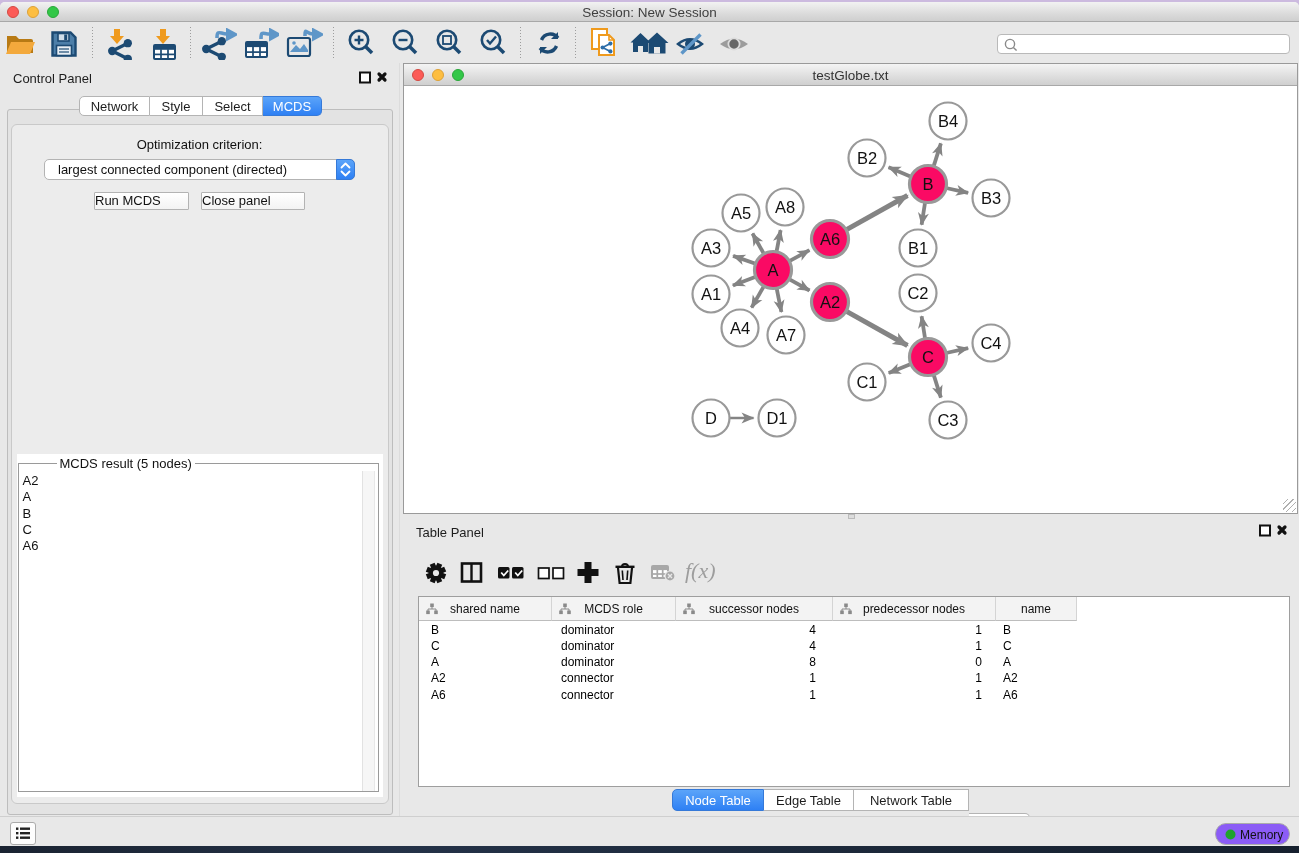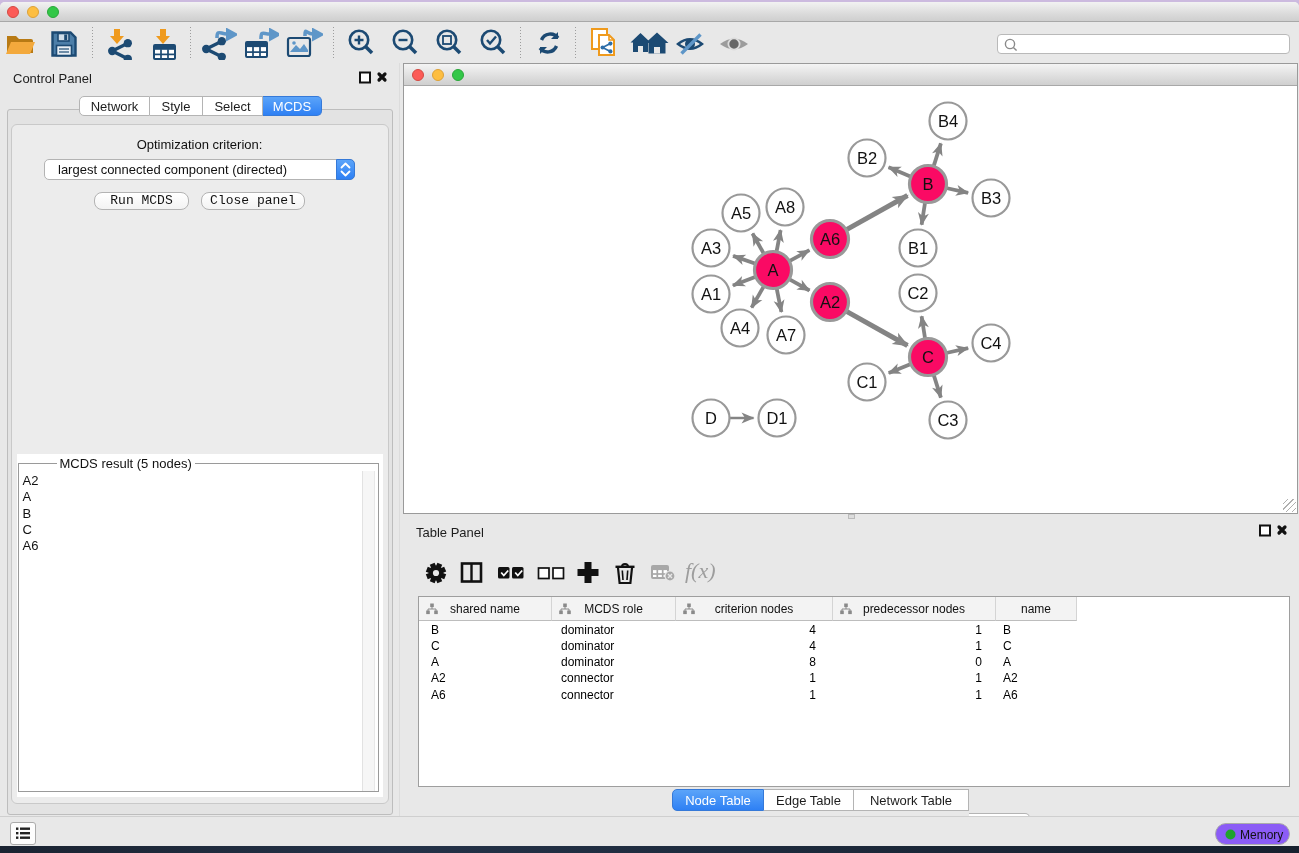--- a/index.html
+++ b/index.html
@@ -19,21 +19,21 @@
 .seg div{height:100%;background:#fff;border:1px solid #b4b4b4;border-left:none;color:#1d1d1d;text-align:center;}
 .seg div:first-child{border-left:1px solid #b4b4b4;border-radius:5px 0 0 5px;}
 .seg div:last-child{border-radius:0 5px 5px 0;}
 .seg div.on{background:linear-gradient(#5ba4f9,#2e80f4);color:#fff;border-color:#3579d8;}
 #tabs{left:79px;top:96px;width:243px;height:20px;font-size:13px;}
 #tabs div{line-height:19px;}
 #opt{position:absolute;left:0px;top:137px;width:399px;text-align:center;font-size:13px;color:#111;}
 #dd{position:absolute;left:44px;top:159px;width:311px;height:21px;background:#fff;border:1px solid #b3b3b3;border-radius:5px;font-size:13px;color:#111;}
 #dd span{position:absolute;left:13px;top:2px;}
 #dd .st{position:absolute;right:-1px;top:-1px;width:19px;height:21px;background:linear-gradient(#5ba4f9,#2e80f4);border-radius:0 5px 5px 0;border:1px solid #3579d8;}
-.btn{position:absolute;height:18px;background:linear-gradient(#ffffff,#f3f3f3);border:1px solid #b3b3b3;border-radius:8px;font-size:13px;color:#111;text-align:center;line-height:16px;font-family:Liberation Mono, monospace;}
+.btn{position:absolute;height:18px;background:linear-gradient(#ffffff,#f3f3f3);border:1px solid #b3b3b3;border-radius:1px;font-size:13px;color:#111;text-align:left;line-height:16px;}
 #respanel{position:absolute;left:17px;top:454px;width:366px;height:343px;background:#fff;}
 #fieldset{position:absolute;left:0.5px;top:9px;width:361px;height:329px;border:1px solid #9a9a9a;}
 #legend{position:absolute;left:6px;top:-8px;background:#fff;padding:0 3px;font-size:13px;color:#111;z-index:3;margin-left:32px;}
 #mlist{position:absolute;left:1px;top:1px;width:345px;height:326px;background:#fff;font-size:13px;color:#111;}
 #mlist div{height:16.3px;line-height:16.3px;padding-left:3px;}
 #mlist{padding-top:8px;}
 #mscroll{position:absolute;right:3px;top:7px;width:13px;height:320px;background:#f6f6f6;border-left:1px solid #e2e2e2;border-right:1px solid #e8e8e8;}
 #netwin{position:absolute;left:403px;top:63px;width:895px;height:451px;background:#fff;border:1px solid #9a9a9a;}
 #nettb{position:absolute;left:0;top:0;width:893px;height:22px;background:linear-gradient(#f4f4f4,#d8d8d8 75%,#d0d0d0);border-bottom:1px solid #a8a8a8;}
 #nettb .t{position:absolute;top:4px;width:100%;text-align:center;font-size:13.5px;color:#333;}
@@ -49,20 +49,21 @@
 #memory{position:absolute;right:9px;top:6px;width:75px;height:22px;background:#8b5cf6;border:1px solid #ababab;border-radius:11px;font-size:12px;color:#111;}
 #lstbtn{position:absolute;left:10px;top:5px;width:26px;height:23px;background:#fdfdfd;border:1px solid #ababab;border-radius:3px;}
 #deskbot{position:absolute;left:0;top:846px;width:1299px;height:7px;background:linear-gradient(90deg,#1a2331,#243248 30%,#1d2a3c 60%,#16202e);}
 svg{display:block;}
 </style></head><body>
 <div id="app"></div>
 <div id="titlebar">
 <div class="tl" style="left:7px;background:#fc5b57;border:1px solid #d34a43;"></div>
 <div class="tl" style="left:27px;background:#fdbe41;border:1px solid #dda137;"></div>
 <div class="tl" style="left:47px;background:#33c748;border:1px solid #2aa73a;"></div>
+<div class="t">Session: New Session</div>
 </div>
 <div id="toolbar">
 <div class="sep" style="left:92px;"></div>
 <div class="sep" style="left:190px;"></div>
 <div class="sep" style="left:333px;"></div>
 <div class="sep" style="left:520px;"></div>
 <div class="sep" style="left:575px;"></div>
 <div id="search">
       <svg width="18" height="18" style="position:absolute;left:4px;top:1px;" viewBox="0 0 18 18">
         <circle cx="8" cy="8" r="4.6" fill="none" stroke="#8a8a8a" stroke-width="1.4"></circle>
@@ -216,20 +217,21 @@
         <div>A6</div>
       </div>
 <div id="mscroll"></div>
 </div>
 </div>
 <div id="netwin">
 <div id="nettb">
 <div class="tl" style="left:8px;top:5px;background:#fc5b57;border:1px solid #d34a43;"></div>
 <div class="tl" style="left:28px;top:5px;background:#fdbe41;border:1px solid #dda137;"></div>
 <div class="tl" style="left:48px;top:5px;background:#33c748;border:1px solid #2aa73a;"></div>
+<div class="t">testGlobe.txt</div>
 </div>
 <svg width="893" height="426" style="position:absolute;left:0;top:22px;" viewBox="0 0 893 426">
 <defs>
 <marker id="an" markerWidth="14" markerHeight="12" refX="12.5" refY="6" orient="auto" markerUnits="userSpaceOnUse">
           <path d="M0.5 0.5 L13.5 6 L0.5 11.5 L4 6 Z" fill="#848484"></path>
         </marker>
 <marker id="at" markerWidth="17" markerHeight="14" refX="15" refY="7" orient="auto" markerUnits="userSpaceOnUse">
           <path d="M0.5 0.5 L16.5 7 L0.5 13.5 L4.5 7 Z" fill="#878787"></path>
         </marker>
 </defs>
@@ -367,21 +369,21 @@
     </svg>
 <div class="th" style="left:133px;width:124px;">MCDS role</div>
 <svg class="icon" style="left:140px;top:6px;" width="12" height="12" viewBox="0 0 12 12">
       <g fill="#8a8a8a">
         <rect x="4.2" y="0.5" width="3.6" height="3.6"></rect>
         <rect x="0.2" y="7.5" width="3.6" height="3.6"></rect>
         <rect x="8.2" y="7.5" width="3.6" height="3.6"></rect>
       </g>
       <path d="M6 4 v2 M2 8 v-2 h8 v2" fill="none" stroke="#8a8a8a" stroke-width="1"></path>
     </svg>
-<div class="th" style="left:257px;width:157px;">criterion nodes</div>
+<div class="th" style="left:257px;width:157px;">successor nodes</div>
 <svg class="icon" style="left:264px;top:6px;" width="12" height="12" viewBox="0 0 12 12">
       <g fill="#8a8a8a">
         <rect x="4.2" y="0.5" width="3.6" height="3.6"></rect>
         <rect x="0.2" y="7.5" width="3.6" height="3.6"></rect>
         <rect x="8.2" y="7.5" width="3.6" height="3.6"></rect>
       </g>
       <path d="M6 4 v2 M2 8 v-2 h8 v2" fill="none" stroke="#8a8a8a" stroke-width="1"></path>
     </svg>
 <div class="th" style="left:414px;width:163px;">predecessor nodes</div>
 <svg class="icon" style="left:421px;top:6px;" width="12" height="12" viewBox="0 0 12 12">

